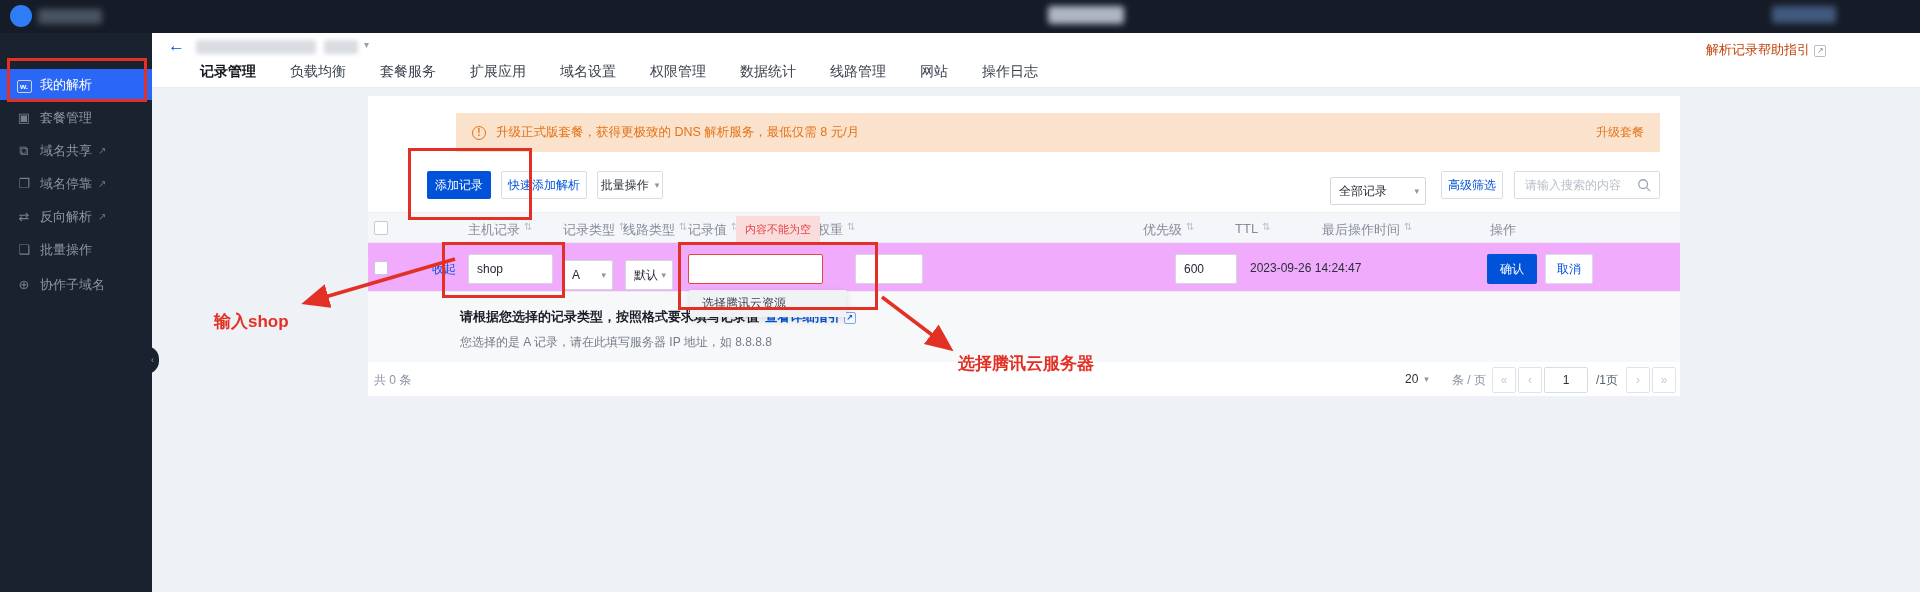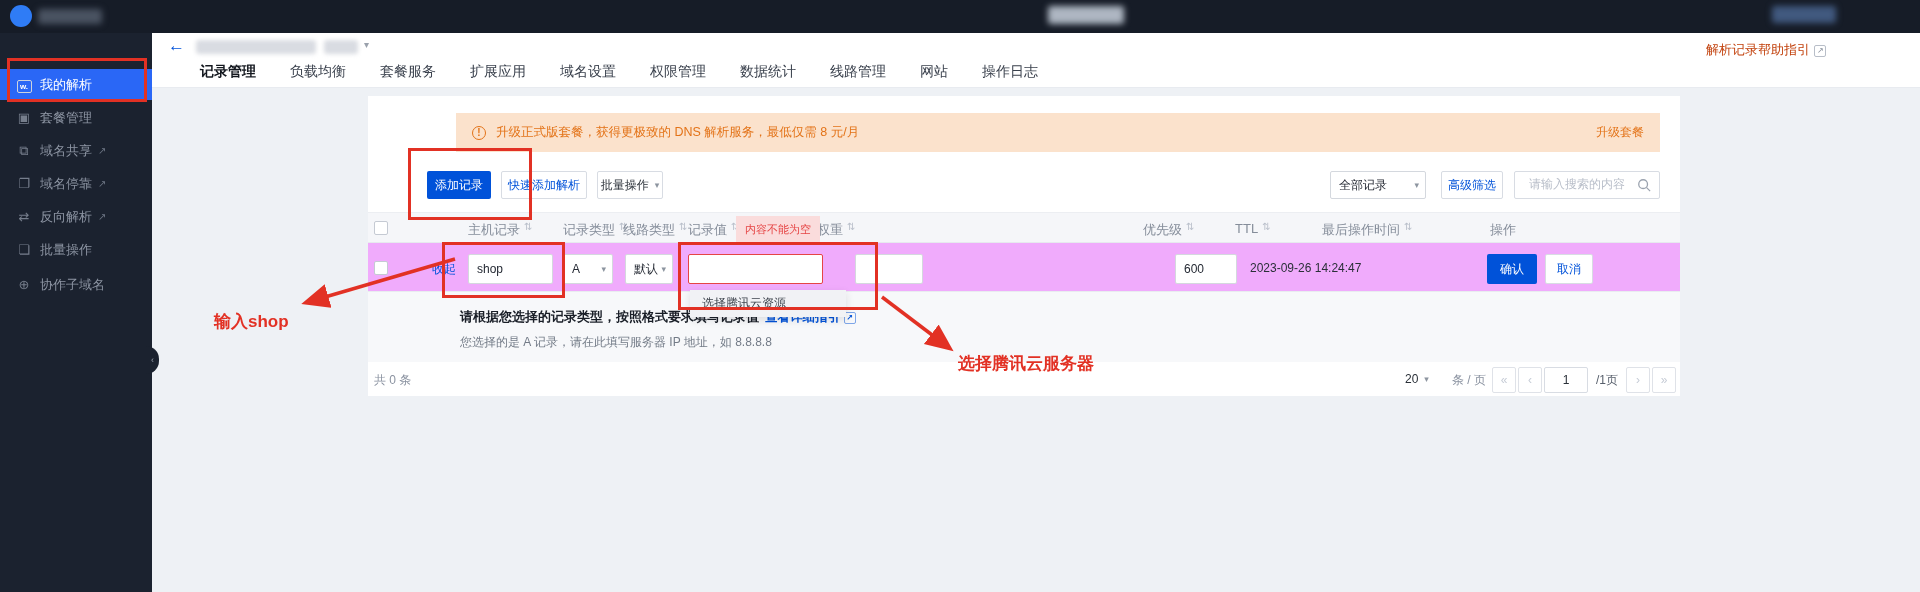--- a/index.html
+++ b/index.html
@@ -48,21 +48,21 @@
   
   .btn{display:flex;align-items:center;justify-content:center;font-size:12px;border-radius:2px;cursor:pointer;}
   .btn-primary{background:#0052d9;color:#ffffff;}
   .btn-plain{background:#ffffff;border:1px solid #d8dce3;color:#2a3038;}
   .btn-plain.blue{color:#0052d9;}
   .caret{font-size:9px;color:#8d95a0;margin-left:6px;}
   .inp{height:30px;border:1px solid #d4d8de;border-radius:2px;background:#fff;font-size:12px;color:#242933;
        padding:0 8px;font-family:inherit;}
   .inp.err{border-color:#e54545;}
   .sel{height:30px;border:1px solid #d4d8de;border-radius:2px;background:#fff;font-size:12px;color:#242933;
-       display:flex;align-items:center;justify-content:space-between;padding:0 6px 0 8px;cursor:pointer;}
+       display:flex;align-items:center;justify-content:space-between;padding:0 6px 0 8px;cursor:pointer;margin-top:6px;}
   input::placeholder{color:#b8bec9;}
 
   
   .thead{left:368px;top:212px;width:1312px;height:31px;background:#f5f6f9;border-top:1px solid #eceef2;
          border-bottom:1px solid #e7eaef;}
   .th{position:absolute;top:8px;height:31px;display:flex;align-items:flex-start;font-size:13px;color:#858d9a;white-space:nowrap;}
   .sort{font-size:10px;color:#b9bfca;margin-left:4px;cursor:pointer;}
   .cb{position:absolute;width:14px;height:14px;border:1px solid #c5cad3;border-radius:2px;background:#fff;cursor:pointer;}
   .trow{left:368px;top:243px;width:1312px;height:49px;background:#f0abfc;border-bottom:1px solid #e9ecf0;}
   .link{color:#0052d9;font-size:12px;cursor:pointer;}
@@ -184,21 +184,21 @@
   <div class="abs btn btn-plain" style="left:597px;top:171px;width:66px;height:28px;">
     <span>批量操作</span>
     <span class="caret">▾</span>
   </div>
   <div class="abs sel" style="left:1330px;top:171px;width:96px;height:28px;">
     <span>全部记录</span>
     <span class="caret">▾</span>
   </div>
   <div class="abs btn btn-plain blue" style="left:1441px;top:171px;width:62px;height:28px;">高级筛选</div>
   <div class="abs" style="left:1514px;top:171px;width:146px;height:28px;border:1px solid #d8dce3;border-radius:2px;background:#fff;display:flex;align-items:center;padding:0 8px;">
-    <input style="border: none; width: 108px; font-size: 12px; font-family: Liberation Mono, monospace; text-align: center;" placeholder="请输入搜索的内容">
+    <input style="border: none; width: 108px; font-size: 12px; font-family: Liberation Sans, sans-serif;" placeholder="请输入搜索的内容">
     <svg width="14" height="14" viewBox="0 0 16 16" style="margin-left:auto;">
         <circle cx="7" cy="7" r="5" fill="none" stroke="#9aa2ae" stroke-width="1.5"></circle>
         <line x1="11" y1="11" x2="15" y2="15" stroke="#9aa2ae" stroke-width="1.5"></line>
       </svg>
   </div>
 
   <div class="abs thead">
     <span class="cb" style="left:6px;top:8px;"></span>
     <span class="th" style="left:100px;">
         <span>主机记录</span>

